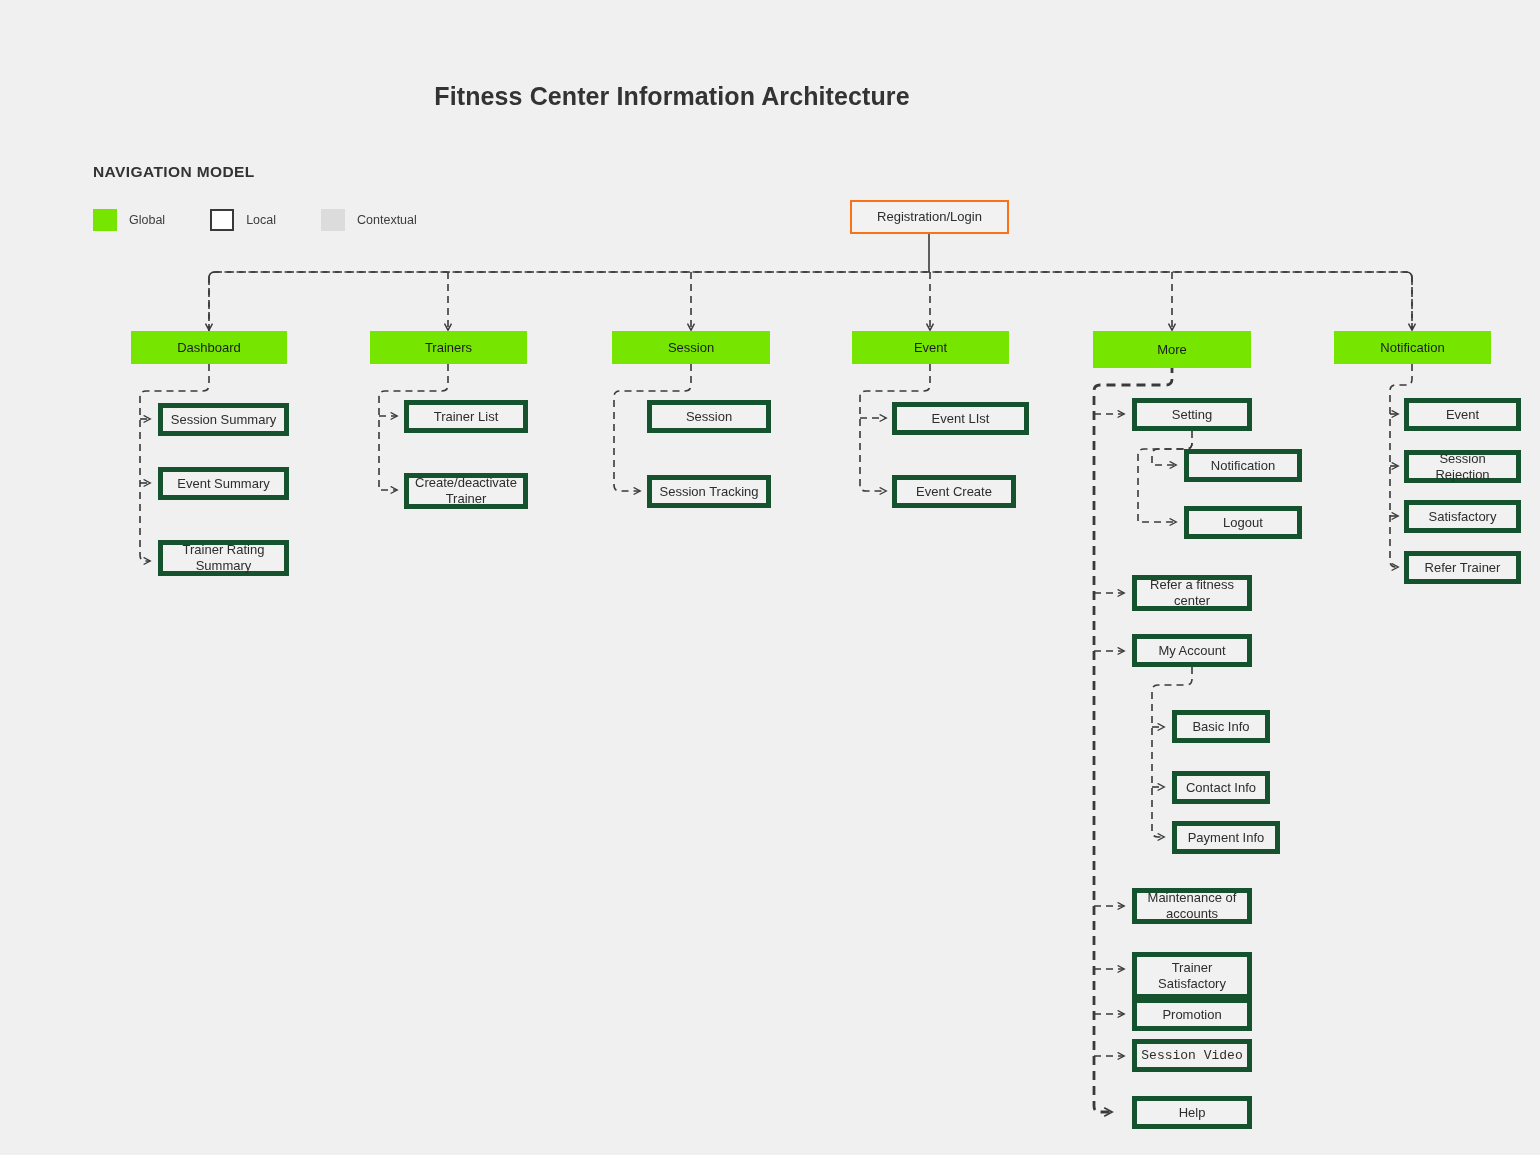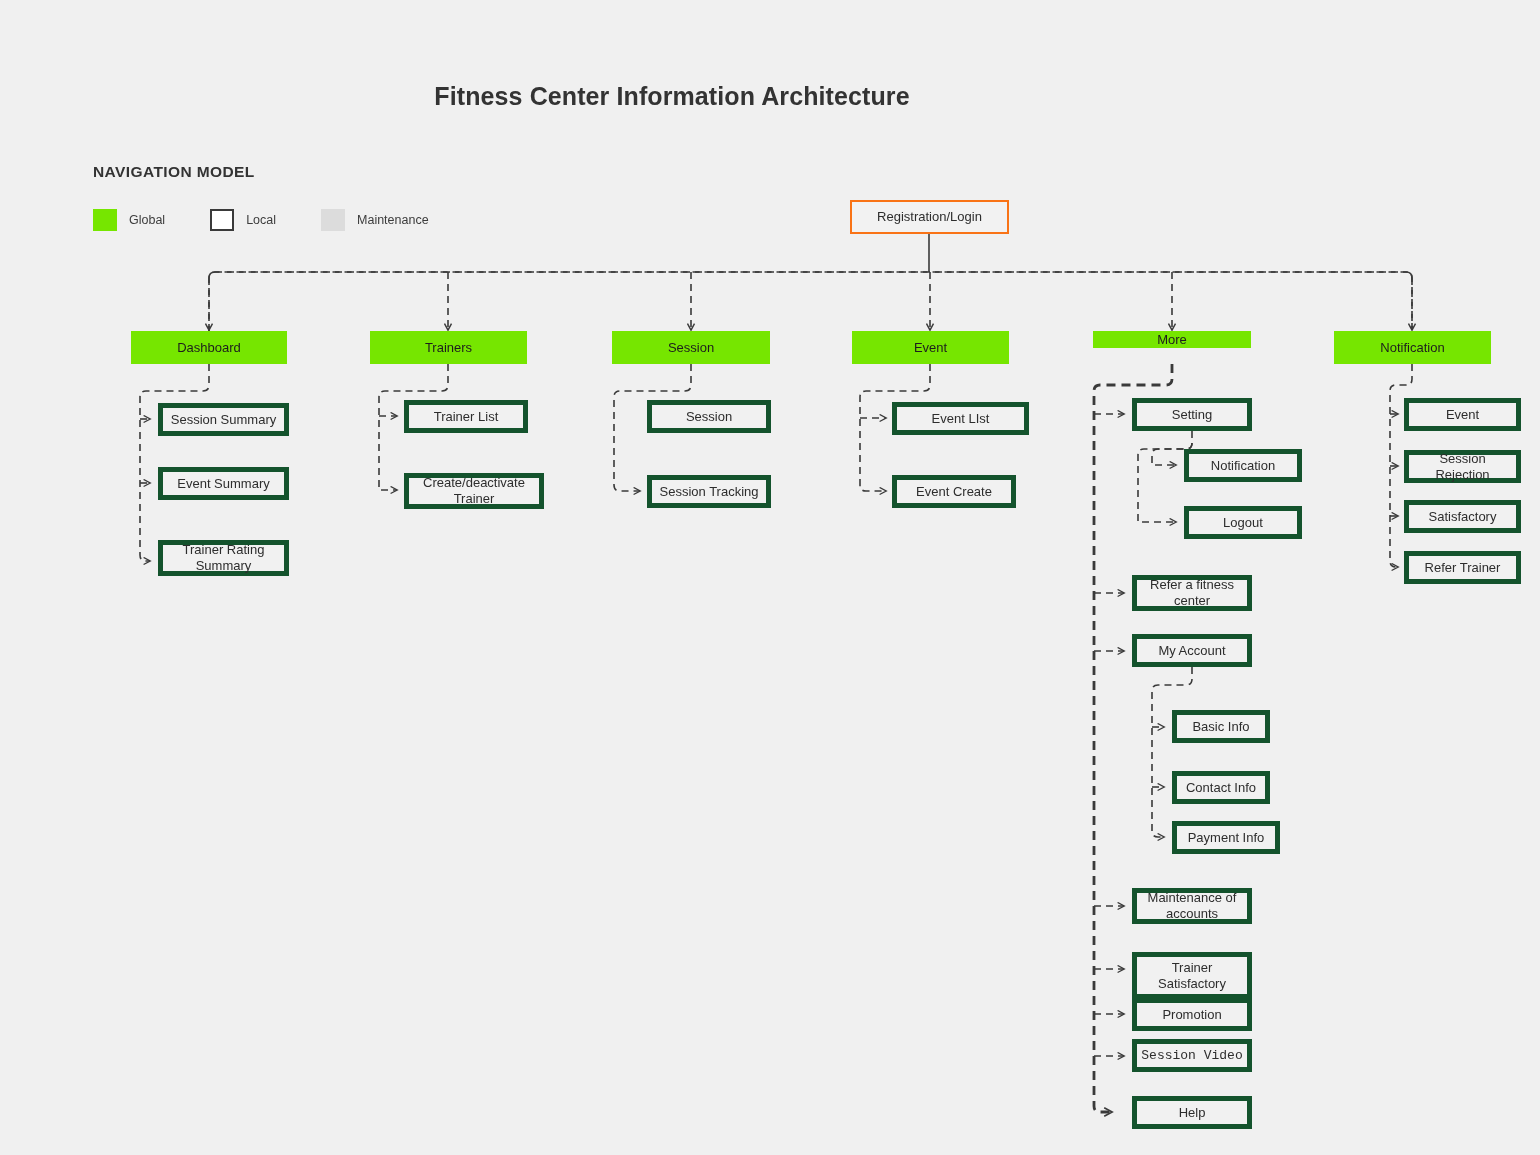--- a/index.html
+++ b/index.html
@@ -112,21 +112,21 @@
     <div class="legend-item">
       <span class="legend-swatch global"></span>
       <span class="legend-label">Global</span>
     </div>
     <div class="legend-item">
       <span class="legend-swatch local"></span>
       <span class="legend-label">Local</span>
     </div>
     <div class="legend-item">
       <span class="legend-swatch ctx"></span>
-      <span class="legend-label">Maintenance</span>
+      <span class="legend-label">Contextual</span>
     </div>
   </div>
 
   <svg id="svg-layer" viewBox="0 0 1540 1155">
     <defs>
       <marker id="ah" markerWidth="9" markerHeight="9" refX="7.4" refY="4.5" orient="auto" markerUnits="userSpaceOnUse">
         <path d="M1,1 L7.6,4.5 L1,8" fill="none" stroke="#3a3a3a" stroke-width="1.4"></path>
       </marker>
       <marker id="ahd" markerWidth="11" markerHeight="11" refX="9" refY="5.5" orient="auto" markerUnits="userSpaceOnUse">
         <path d="M1.2,1.2 L9.2,5.5 L1.2,9.8" fill="none" stroke="#3a3a3a" stroke-width="1.6"></path>
@@ -204,29 +204,29 @@
       <path d="M1390,516 L1398,516" marker-end="url(#ah)"></path>
     </g>
   </svg>
 
   <div class="node root" style="left:850px; top:200px; width:159px; height:34px;">Registration/Login</div>
 
   <div class="node global" style="left:131px; top:331px; width:156px; height:33px;">Dashboard</div>
   <div class="node global" style="left:370px; top:331px; width:157px; height:33px;">Trainers</div>
   <div class="node global" style="left:612px; top:331px; width:158px; height:33px;">Session</div>
   <div class="node global" style="left:852px; top:331px; width:157px; height:33px;">Event</div>
-  <div class="node global" style="left:1093px; top:331px; width:158px; height:17px;">More</div>
+  <div class="node global" style="left:1093px; top:331px; width:158px; height:37px;">More</div>
   <div class="node global" style="left:1334px; top:331px; width:157px; height:33px;">Notification</div>
 
   <div class="node local" style="left:158px; top:403px; width:131px; height:33px;">Session Summary</div>
   <div class="node local" style="left:158px; top:467px; width:131px; height:33px;">Event Summary</div>
   <div class="node local" style="left:158px; top:540px; width:131px; height:36px;">Trainer Rating Summary</div>
 
   <div class="node local" style="left:404px; top:400px; width:124px; height:33px;">Trainer List</div>
-  <div class="node local" style="left:404px; top:473px; width:140px; height:36px;">Create/deactivate Trainer</div>
+  <div class="node local" style="left:404px; top:473px; width:124px; height:36px;">Create/deactivate Trainer</div>
 
   <div class="node local" style="left:647px; top:400px; width:124px; height:33px;">Session</div>
   <div class="node local" style="left:647px; top:475px; width:124px; height:33px;">Session Tracking</div>
 
   <div class="node local" style="left:892px; top:402px; width:137px; height:33px;">Event LIst</div>
   <div class="node local" style="left:892px; top:475px; width:124px; height:33px;">Event Create</div>
 
   <div class="node local" style="left:1132px; top:398px; width:120px; height:33px;">Setting</div>
   <div class="node local" style="left:1184px; top:449px; width:118px; height:33px;">Notification</div>
   <div class="node local" style="left:1184px; top:506px; width:118px; height:33px;">Logout</div>

